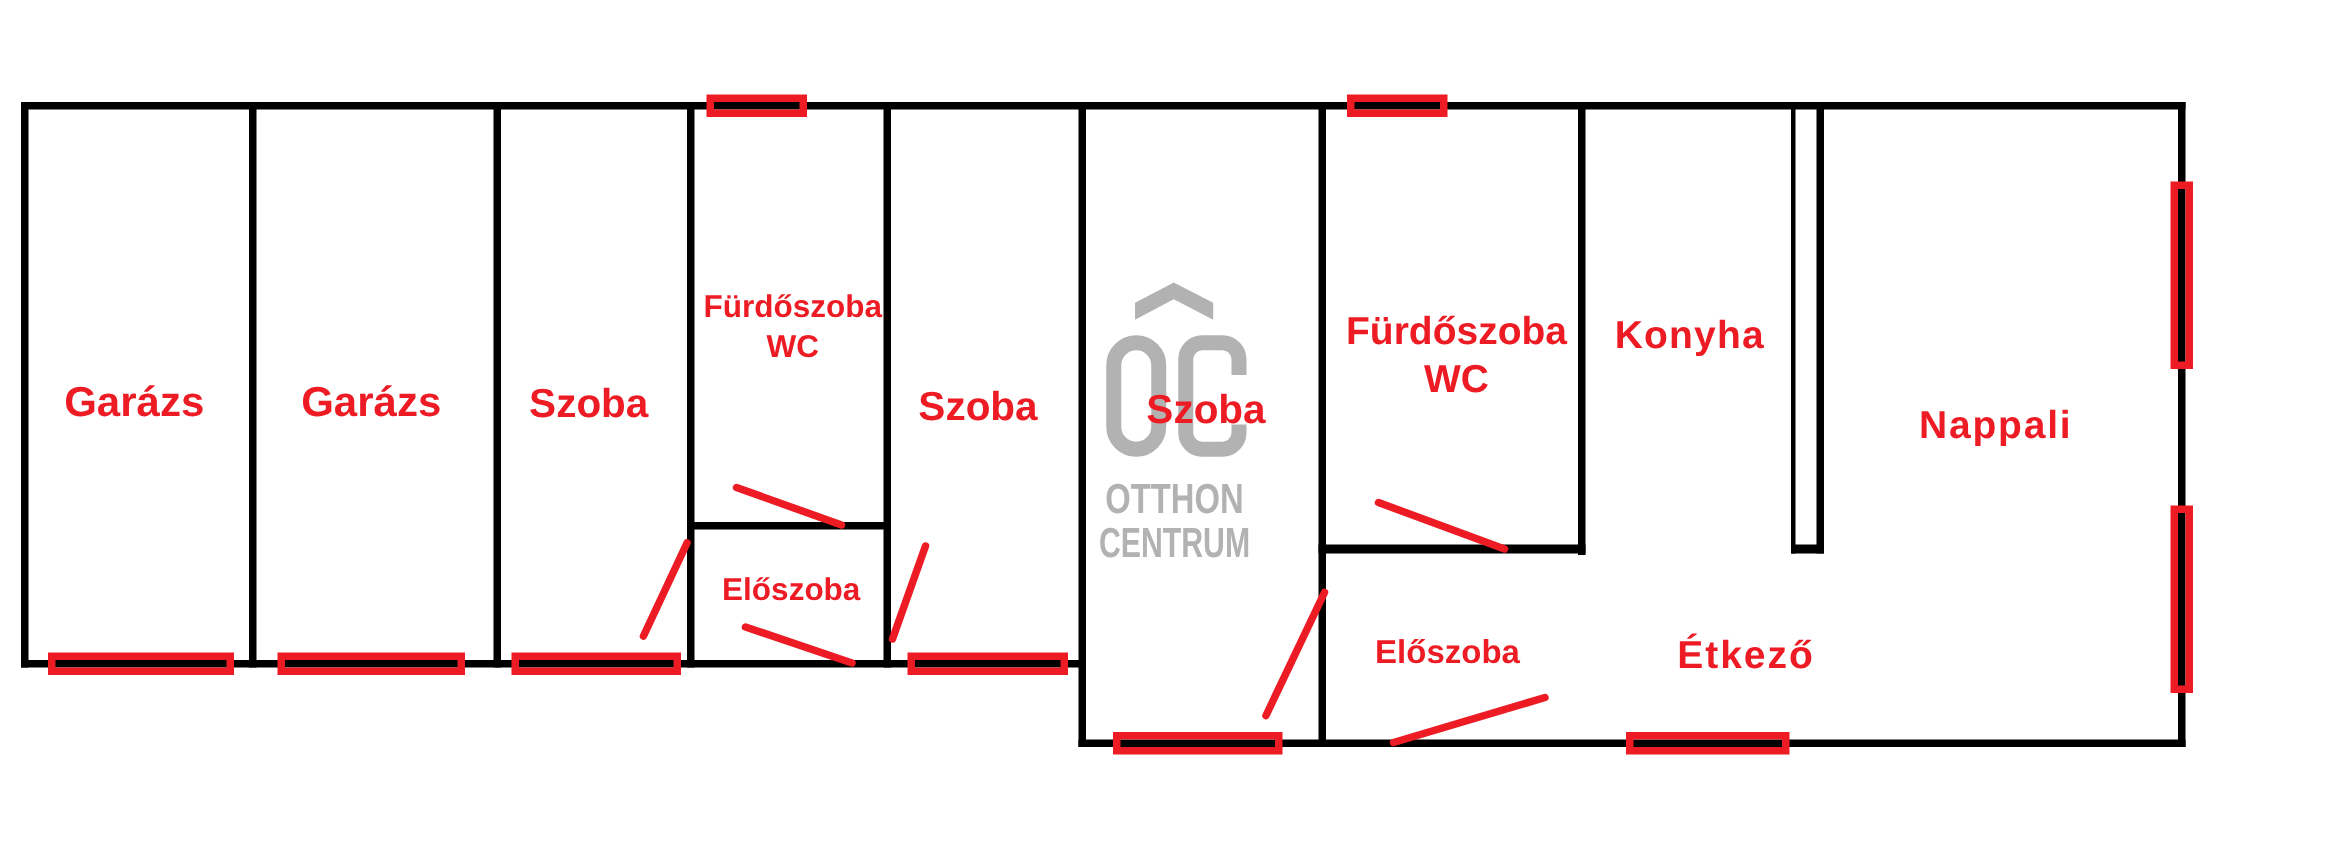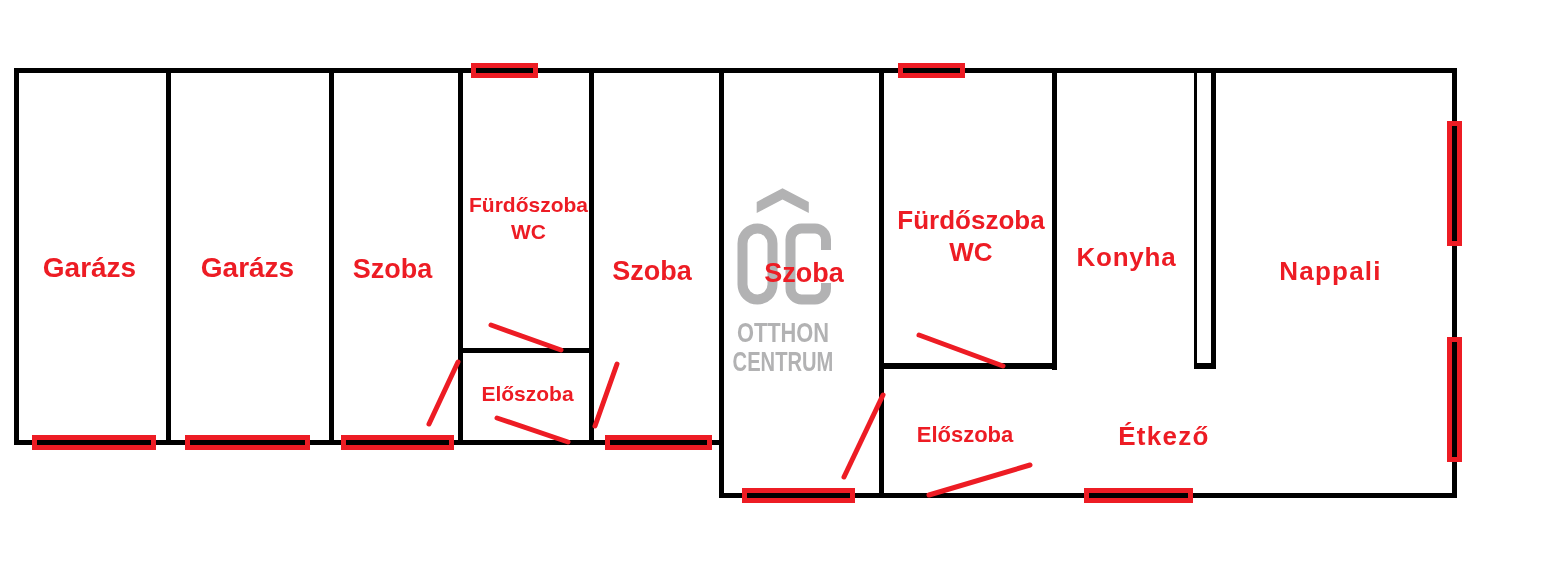--- a/index.html
+++ b/index.html
@@ -96,18 +96,18 @@
   </svg>
 
   <div class="room-label" style="left:89.5px;  top:252.2px; font-size:28px; line-height:31.3px;">Garázs</div>
   <div class="room-label" style="left:247.5px; top:252.2px; font-size:28px; line-height:31.3px;">Garázs</div>
   <div class="room-label" style="left:392.5px; top:253.6px; font-size:27px; line-height:30.2px;">Szoba</div>
   <div class="room-label" style="left:528.5px; top:190.7px; font-size:21px; line-height:27px;"><span class="l1">Fürdőszoba</span><span class="l2">WC</span></div>
   <div class="room-label" style="left:652px;   top:256.3px; font-size:27px; line-height:30.2px;">Szoba</div>
   <div class="room-label" style="left:527.5px; top:382px;   font-size:21px; line-height:23.5px;">Előszoba</div>
   <div class="room-label" style="left:804px;   top:257.9px; font-size:27px; line-height:30.2px;">Szoba</div>
   <div class="room-label" style="left:971px;   top:203.7px; font-size:26px; line-height:32.5px;"><span class="l1">Fürdőszoba</span><span class="l2">WC</span></div>
-  <div class="room-label" style="left:1126.5px; top:209px;  font-size:26px; line-height:29px; letter-spacing:0.8px;margin-top:34px;">Konyha</div>
+  <div class="room-label" style="left:1126.5px; top:209px;  font-size:26px; line-height:29px; letter-spacing:0.8px;">Konyha</div>
   <div class="room-label" style="left:965px;   top:422.7px; font-size:22px; line-height:24.6px;">Előszoba</div>
   <div class="room-label" style="left:1164px; top:421.9px; font-size:26px; line-height:29px; letter-spacing:1.3px;">Étkező</div>
-  <div class="room-label" style="left:1330.5px; top:257px; font-size:26px; line-height:29px; letter-spacing:1.2px;">Nappali</div>
+  <div class="room-label" style="left:1330.5px; top:269px; font-size:26px; line-height:29px; letter-spacing:1.2px;">Nappali</div>
 
 </div>
 
 </body></html>

